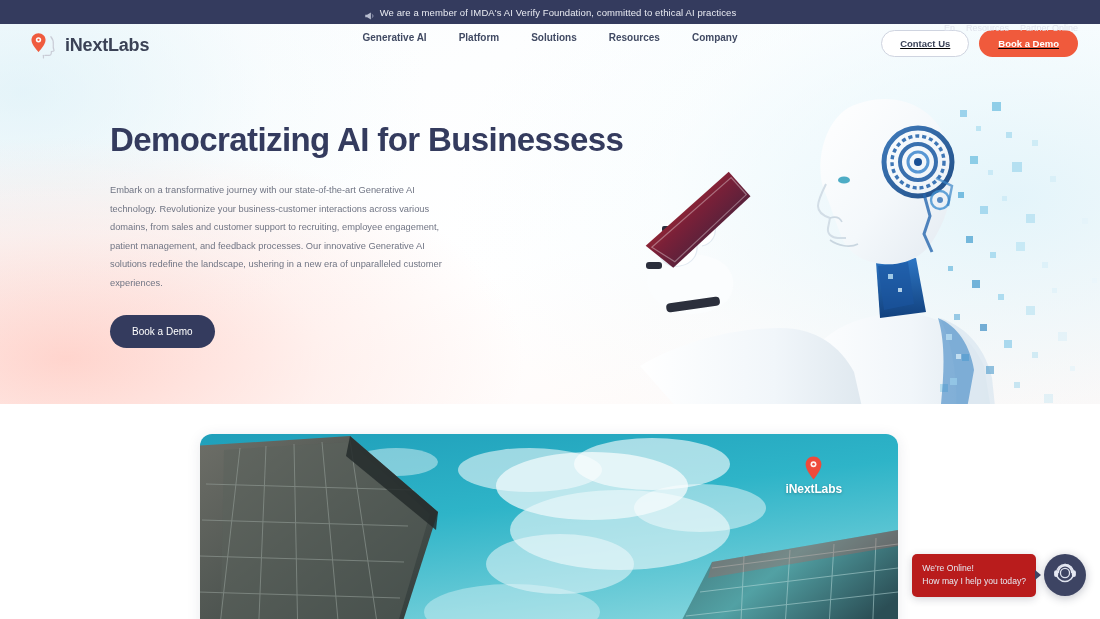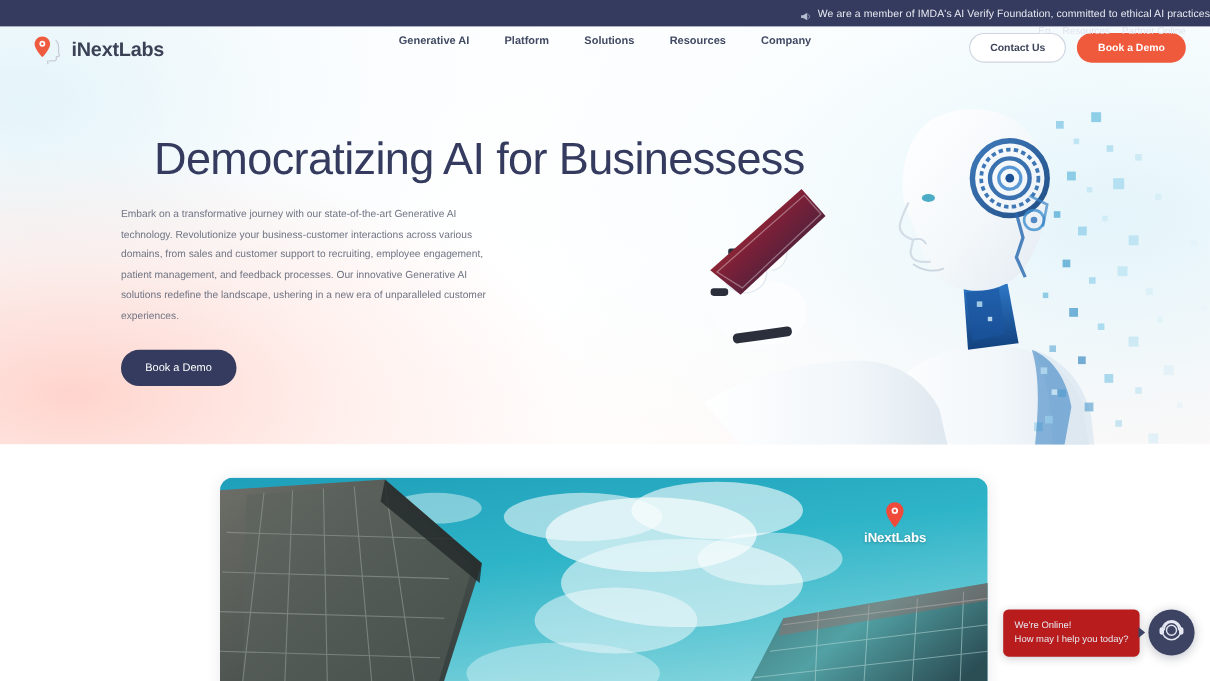--- a/index.html
+++ b/index.html
@@ -8,21 +8,21 @@
     font-family: "Liberation Sans", sans-serif;
     background: #ffffff;
     overflow: hidden;
   }
   .page { position: relative; width: 1100px; height: 619px; overflow: hidden; background:#fff; }
 
   
   .announce {
     position: relative; height: 24px; width: 100%;
     background: #343b5e;
-    display: flex; align-items: center; justify-content: flex-end;
+    display: flex; align-items: center; justify-content: center;
     z-index: 40;
   }
   .announce-inner { display: flex; align-items: center; gap: 6px; }
   .megaphone-icon { display: block; width: 10px; height: 10px; opacity: .85; }
   .announce-text {
     color: #e9ebf2; font-size: 9.5px; letter-spacing: .1px; white-space: nowrap;
   }
   .announce-right {
     position: absolute; right: 22px; top: 0; height: 24px;
     display: flex; align-items: center; gap: 11px; margin-top: 16px;
@@ -54,41 +54,41 @@
   }
   .nav {
     position: absolute; left: 0; right: 0; top: 8px;
     display: flex; justify-content: center; align-items: center; gap: 32px;
   }
   .nav-item {
     font-size: 10px; font-weight: bold; color: #414a63; cursor: pointer; white-space: nowrap;
   }
   .header-actions {
     position: absolute; right: 22px; top: 6px;
-    display: flex; align-items: center; gap: 10px;
+    display: flex; align-items: center; gap: 10px; text-decoration: underline;
   }
   .btn-outline {
     border: 1px solid #cfd4e0; background: #fff; color: #3b4358;
     border-radius: 999px; padding: 7px 18px; font-size: 9.5px; font-weight: bold;
     cursor: pointer; white-space: nowrap;
   }
   .btn-primary {
     border: none; background: #f05a3c; color: #fff;
     border-radius: 999px; padding: 8px 19px; font-size: 9.5px; font-weight: bold;
     cursor: pointer; white-space: nowrap;
   }
 
   
   .hero-copy { position: absolute; left: 110px; top: 98px; width: 350px; z-index: 20; }
   .hero-title {
-    font-size: 41px; font-weight: normal; color: #343b5e; line-height: 1.12;
-    letter-spacing: -.6px; white-space: nowrap; margin-left: 30px;
+    font-size: 33px; font-weight: bold; color: #343b5e; line-height: 1.12;
+    letter-spacing: -.6px; white-space: nowrap;
   }
   .hero-sub {
-    margin-top: 17px; font-size: 9.3px; line-height: 2.0; color: #707584;
+    margin-top: 22px; font-size: 9.3px; line-height: 2.0; color: #707584;
     width: 336px;
   }
   .hero-cta {
     margin-top: 22px; display: inline-block;
     background: #343b5e; color: #fff; border: none; border-radius: 999px;
     padding: 11px 22px; font-size: 10px; font-weight: normal; cursor: pointer;
   }
 
   
   .robot-art { position: absolute; right: -10px; top: 42px; width: 470px; height: 350px; z-index: 10; }

